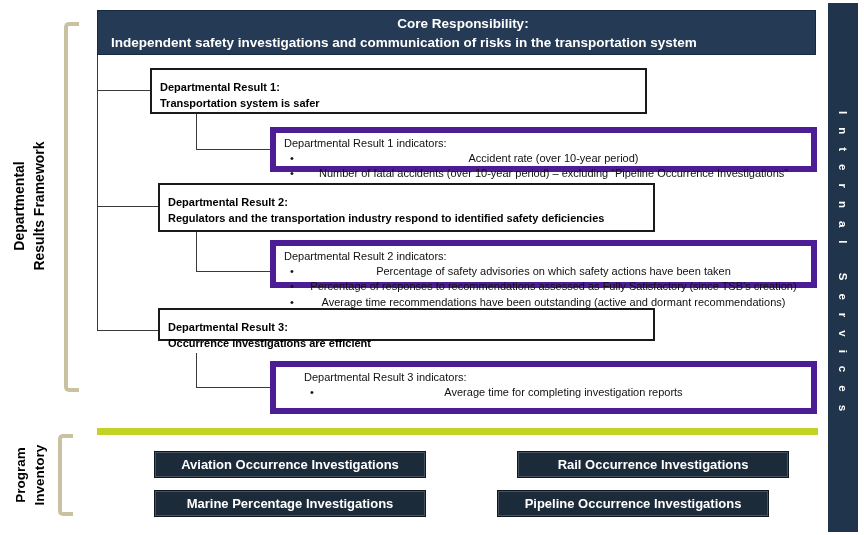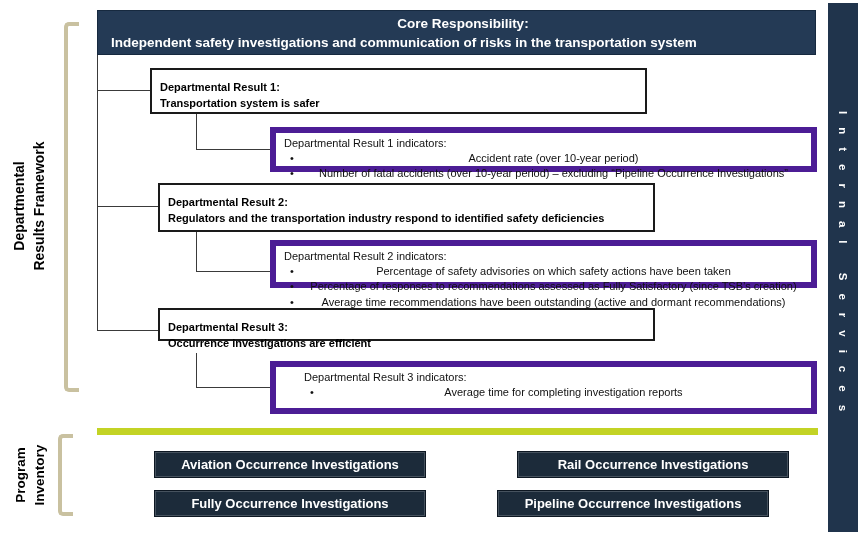--- a/index.html
+++ b/index.html
@@ -205,21 +205,21 @@
 
   <div class="accent-line"></div>
 
   <div class="program-box p-aviation">
     <span>Aviation Occurrence Investigations</span>
   </div>
   <div class="program-box p-rail">
     <span>Rail Occurrence Investigations</span>
   </div>
   <div class="program-box p-marine">
-    <span>Fully Occurrence Investigations</span>
+    <span>Marine Percentage Investigations</span>
   </div>
   <div class="program-box p-pipeline">
     <span>Pipeline Occurrence Investigations</span>
   </div>
 
   <div class="internal-bar">
     <span>Internal Services</span>
   </div>
 
 </div>

